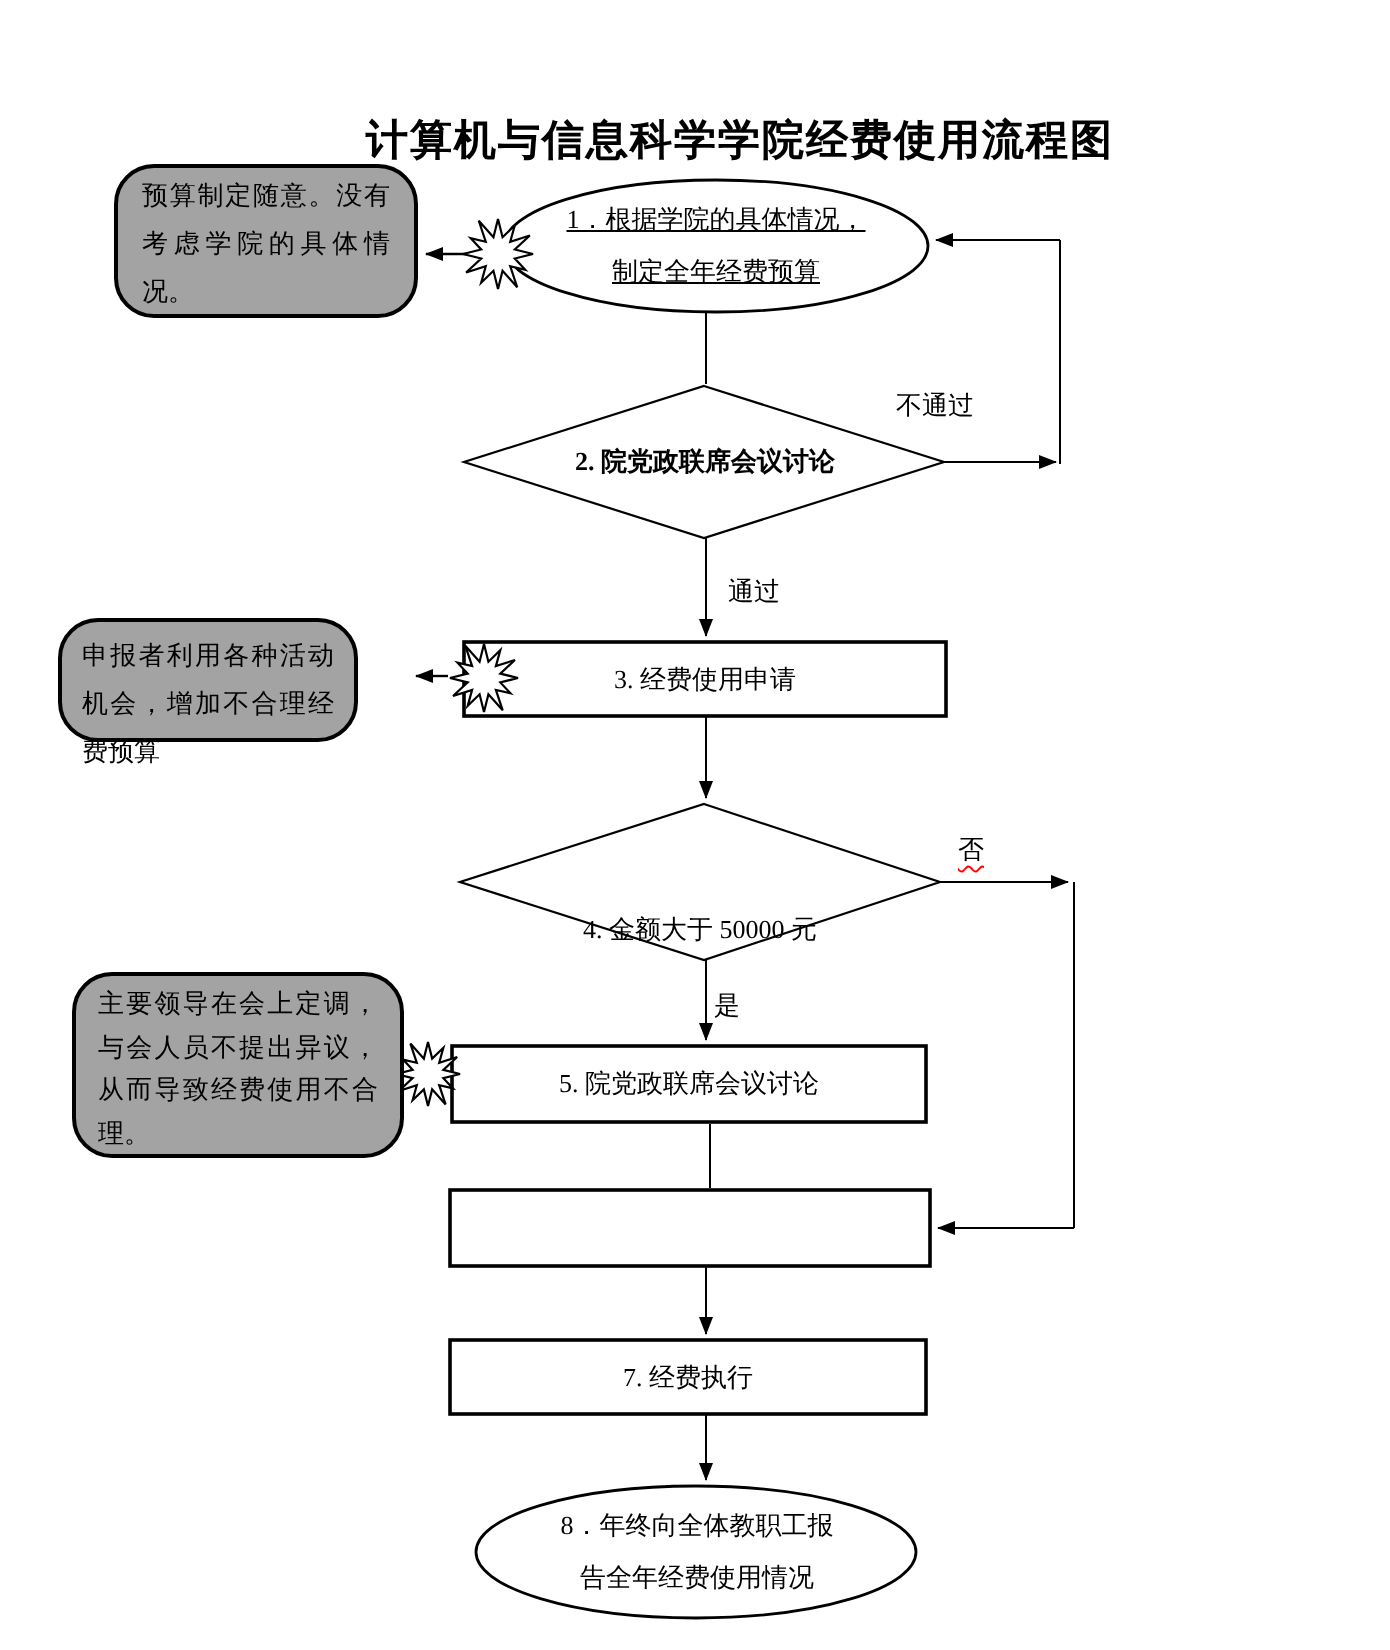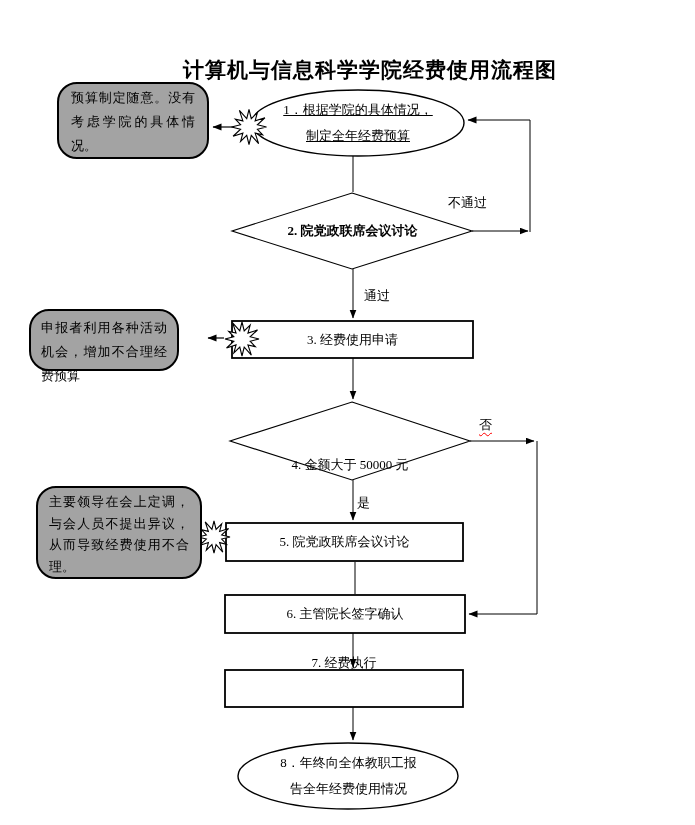--- a/index.html
+++ b/index.html
@@ -28,21 +28,21 @@
   .callout .txt{width:100%;text-align:justify;}
   #c1{left:57px;top:82px;width:152px;height:77px;padding:2px 12px;line-height:24px;}
   #c2{left:29px;top:309px;width:150px;height:62px;padding:5px 10px;line-height:24px;}
   #c3{left:12px;top:486px;width:166px;height:93px;padding:3px 11px;line-height:21.5px;margin-left:24px;}
   #t1{left:278px;top:96px;width:160px;height:54px;line-height:26px;text-decoration:underline;}
   #t2{left:240px;top:221px;width:225px;height:20px;font-weight:bold;}
   #t3{left:232px;top:321px;width:241px;height:37px;}
   #t4{left:230px;top:455px;width:240px;height:20px;}
   #t5{left:226px;top:523px;width:237px;height:38px;}
   #t6{left:225px;top:595px;width:240px;height:38px;}
-  #t7{left:225px;top:644px;width:238px;height:37px;}
+  #t7{left:225px;top:670px;width:238px;height:37px;}
   #t8{left:276px;top:749px;width:145px;height:54px;line-height:26px;}
   #lbl-pass{left:364px;top:288px;}
   #lbl-fail{left:448px;top:195px;}
   #lbl-yes{left:357px;top:495px;}
   #lbl-no{left:479px;top:417px;}
 </style>
 </head>
 <body>
 
 <div class="canvas">
@@ -94,21 +94,20 @@
     </g>
   </svg>
 
   <div class="title">计算机与信息科学学院经费使用流程图</div>
 
   <div class="lbl" id="t1">1．根据学院的具体情况，制定全年经费预算</div>
   <div class="lbl" id="t2">2. 院党政联席会议讨论</div>
   <div class="lbl" id="t3">3. 经费使用申请</div>
   <div class="lbl" id="t4">4. 金额大于 50000 元</div>
   <div class="lbl" id="t5">5. 院党政联席会议讨论</div>
-  <div class="lbl" id="t6">6. 主管院长签字确认</div>
   <div class="lbl" id="t7">7. 经费执行</div>
   <div class="lbl" id="t8">8．年终向全体教职工报告全年经费使用情况</div>
 
   <div class="edge" id="lbl-pass">通过</div>
   <div class="edge" id="lbl-fail">不通过</div>
   <div class="edge" id="lbl-yes">是</div>
   <div class="edge" id="lbl-no"><span class="squiggle">否</span></div>
 
   <div class="callout" id="c1">
     <div class="txt">预算制定随意。没有考虑学院的具体情况。</div>

